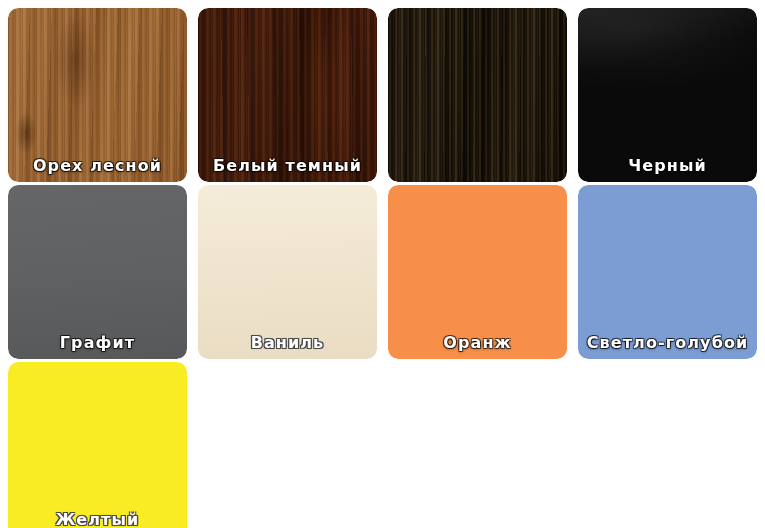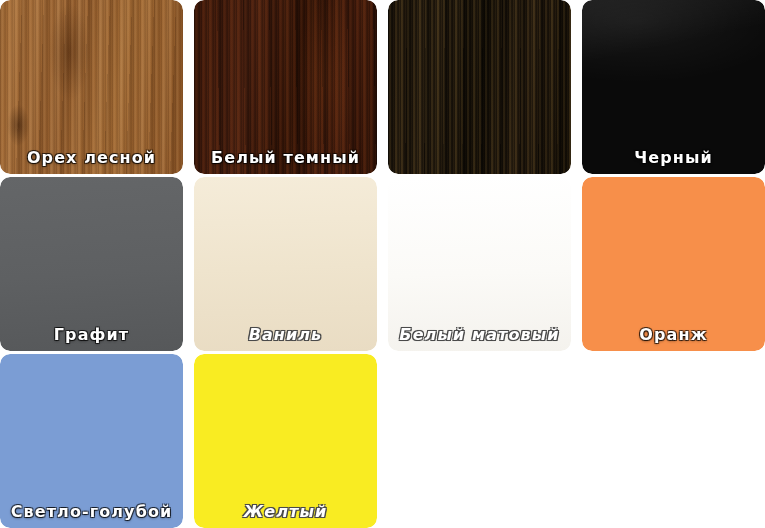--- a/index.html
+++ b/index.html
@@ -17,21 +17,21 @@
   #swatch-grid {
     position: relative;
     width: 765px;
     height: 528px;
     background: #ffffff;
     display: grid;
     grid-template-columns: repeat(4, 1fr);
     grid-auto-rows: 174px;
     column-gap: 11px;
     row-gap: 3px;
-    padding: 0;
+    padding: 8px;
     box-sizing: border-box;
   }
 
   .swatch {
     position: relative;
     border-radius: 10px;
     overflow: hidden;
     box-sizing: border-box;
   }
 
@@ -67,21 +67,20 @@
   }
   
   .label-outline {
     color: #ffffff;
     text-shadow:
       -1.2px -1.2px 0 #4a4a4a,
        1.2px -1.2px 0 #4a4a4a,
       -1.2px  1.2px 0 #4a4a4a,
        1.2px  1.2px 0 #4a4a4a,
        0 0 2px #6a6a6a;
-    font-style: italic;
   }
 
   
   .tex-walnut-light {
     background-color: #9a6330;
     background-image:
       repeating-linear-gradient(90deg,
         rgba(60,30,8,0.30) 0px, rgba(60,30,8,0.0) 1px,
         rgba(255,205,150,0.14) 2px, rgba(60,30,8,0.0) 4px,
         rgba(70,36,10,0.22) 5px, rgba(255,210,160,0.0) 7px),
@@ -164,24 +163,20 @@
   <div class="swatch">
     <div class="swatch-surface gloss-graphite"></div>
     <div class="swatch-label label-light">Графит</div>
   </div>
 
   <div class="swatch">
     <div class="swatch-surface gloss-vanilla"></div>
     <div class="swatch-label label-outline">Ваниль</div>
   </div>
 
-  <div class="swatch">
-    <div class="swatch-surface gloss-white"></div>
-    <div class="swatch-label label-outline">Белый матовый</div>
-  </div>
 
   <div class="swatch">
     <div class="swatch-surface tex-solid" style="background-color:#f78f4a"></div>
     <div class="swatch-label label-light">Оранж</div>
   </div>
 
   <div class="swatch">
     <div class="swatch-surface tex-solid" style="background-color:#7b9dd4"></div>
     <div class="swatch-label label-light">Светло-голубой</div>
   </div>

